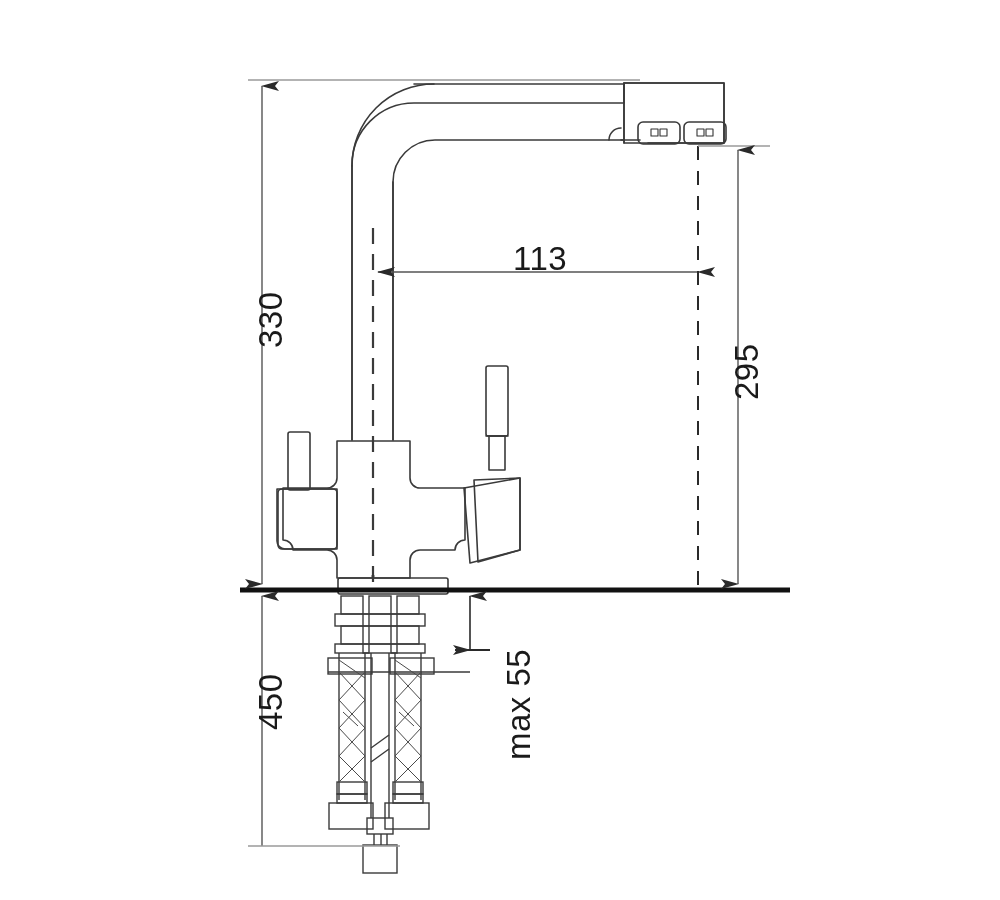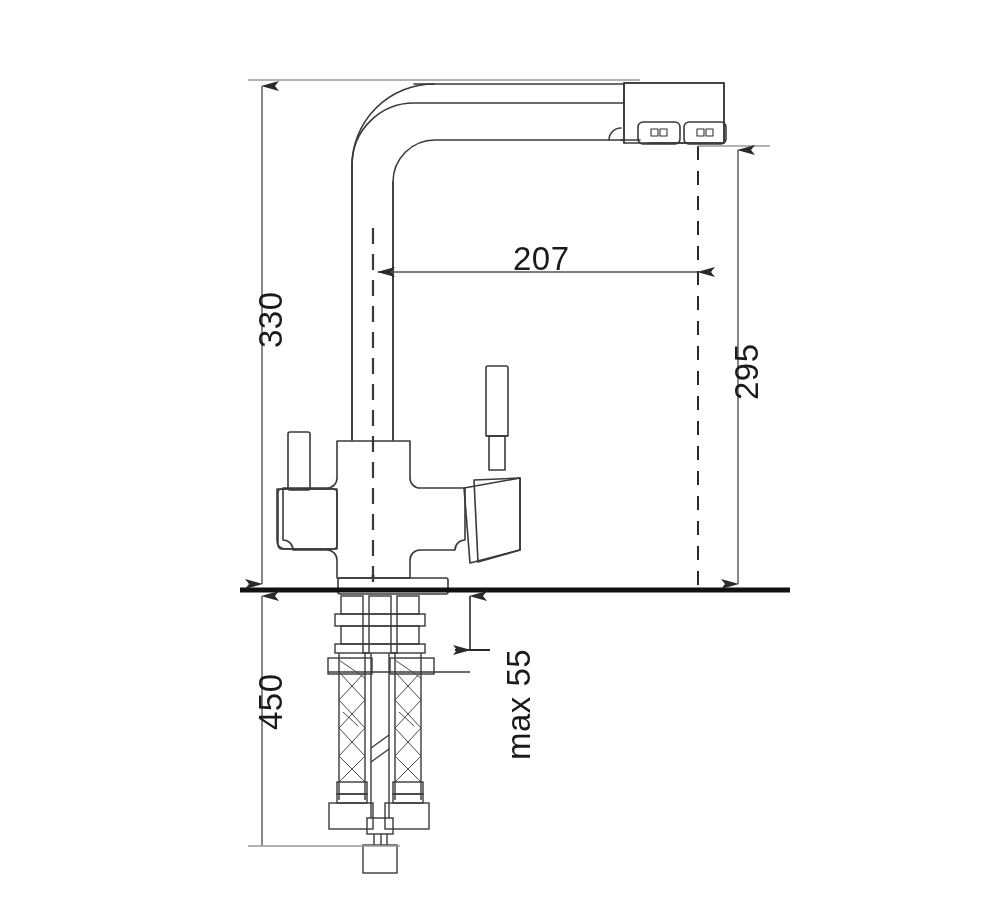--- a/index.html
+++ b/index.html
@@ -241,21 +241,21 @@
 
       <path d="M 470 596 L 470 650" stroke="#2a2a2a" stroke-width="1.6" marker-start="url(#arrUp)" marker-end="url(#arrDown)"></path>
       <path d="M 455 650 L 490 650" stroke="#2a2a2a" stroke-width="2"></path>
 
     </g>
 
   </svg>
 
   <div class="dim-label rot90" style="left: 252px; top: 348px;">330</div>
 
-  <div class="dim-label" style="left: 513px; top: 240px;">207</div>
+  <div class="dim-label" style="left: 513px; top: 240px;">113</div>
 
   <div class="dim-label rot90" style="left: 728px; top: 400px;">295</div>
 
   <div class="dim-label rot90" style="left: 252px; top: 730px;">450</div>
 
   <div class="dim-label rot90" style="left: 500px; top: 760px;">max 55</div>
 
 </div>
 
 </body></html>

